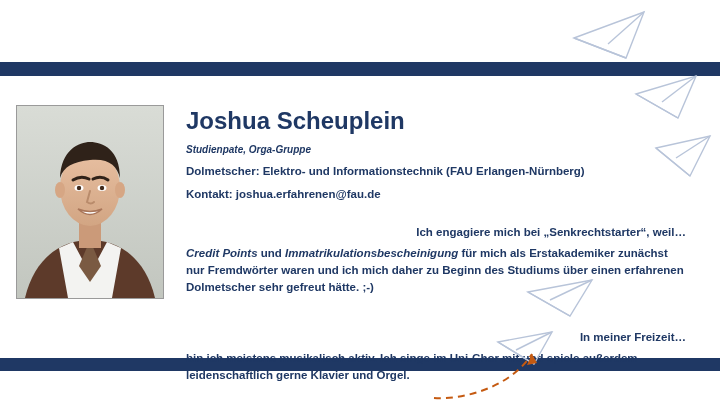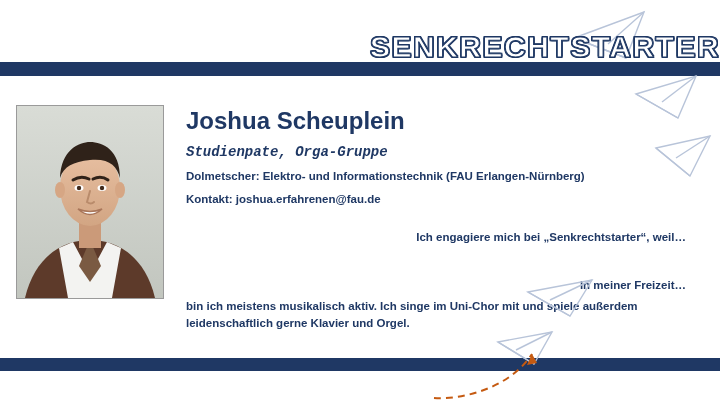--- a/index.html
+++ b/index.html
@@ -80,26 +80,25 @@
     width: 500px;
   }
   .person-name {
     font-size: 24px;
     font-weight: bold;
     color: #1f3864;
     margin: 0 0 10px 0;
     line-height: 1.1;
   }
   .role {
-    font-size: 14px;
+    font-size: 10px;
     font-weight: bold;
     font-style: italic;
     color: #1f3864;
     margin: 0 0 9px 0;
-    font-family: Liberation Mono, monospace;
   }
   .field-line {
     font-size: 11.5px;
     font-weight: bold;
     color: #1f3864;
     margin: 0 0 8px 0;
     line-height: 1.3;
   }
   .section-head {
     font-size: 11.5px;
@@ -193,21 +192,20 @@
     </svg>
   </div>
 
   <div class="dash-arc">
     <svg width="120" height="48" viewBox="0 0 120 48">
       <path d="M2 46 C 30 48, 78 36, 100 2" fill="none" stroke="#c55a11" stroke-width="2" stroke-dasharray="7 5"></path>
       <path d="M100 2 L95 13 L105 11 Z" fill="#c55a11"></path>
     </svg>
   </div>
 
-  <div class="brand-title">SENKRECHTSTARTER</div>
 
   <div class="top-band"></div>
   <div class="bottom-band"></div>
 
   <div class="portrait">
     <svg width="146" height="192" viewBox="0 0 146 192">
       <defs>
         <linearGradient id="bg" x1="0" y1="0" x2="0" y2="1">
           <stop offset="0%" stop-color="#d9dcd6"></stop>
           <stop offset="100%" stop-color="#c2c6bf"></stop>
@@ -246,18 +244,19 @@
     </svg>
   </div>
 
   <div class="content">
     <h1 class="person-name">Joshua Scheuplein</h1>
     <p class="role">Studienpate, Orga-Gruppe</p>
     <p class="field-line">Dolmetscher: Elektro- und Informationstechnik (FAU Erlangen-Nürnberg)</p>
     <p class="field-line">Kontakt: joshua.erfahrenen@fau.de</p>
 
     <p class="section-head">Ich engagiere mich bei „Senkrechtstarter“, weil…</p>
+    <p class="body-text"><em>Credit Points</em><span> und </span><em>Immatrikulationsbescheinigung</em><span> für mich als Erstakademiker zunächst nur Fremdwörter waren und ich mich daher zu Beginn des Studiums über einen erfahrenen Dolmetscher sehr gefreut hätte. ;-)</span></p>
 
     <p class="section-head tight">In meiner Freizeit…</p>
     <p class="body-text">bin ich meistens musikalisch aktiv. Ich singe im Uni-Chor mit und spiele außerdem leidenschaftlich gerne Klavier und Orgel.</p>
   </div>
 
 </div>
 
 </body></html>

